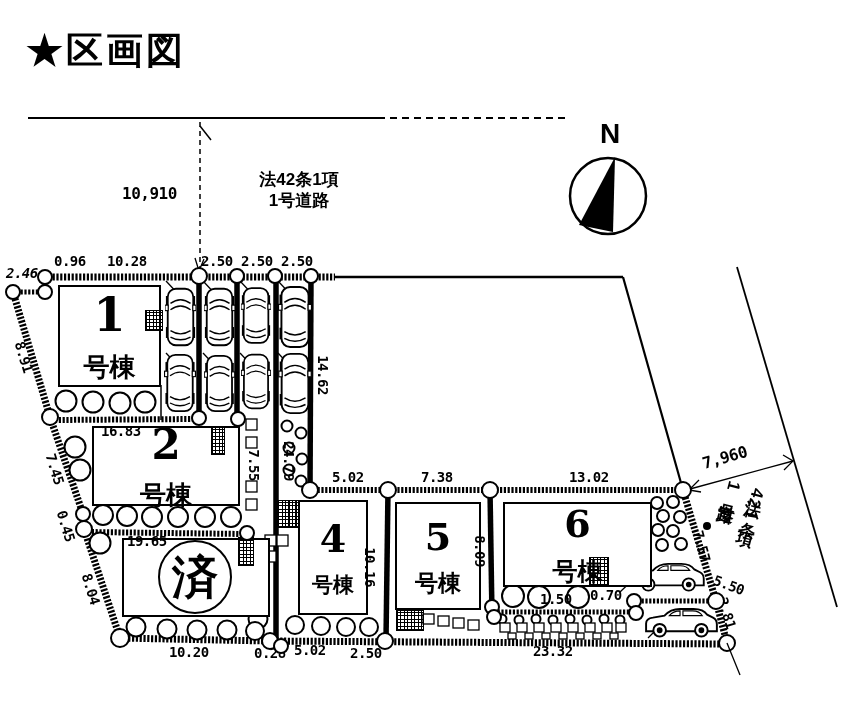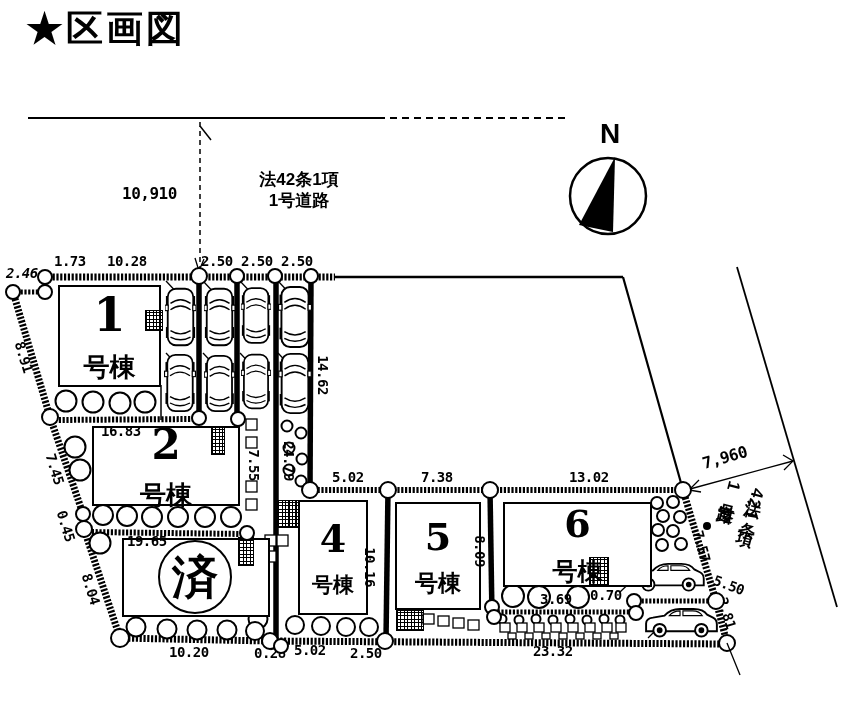--- a/index.html
+++ b/index.html
@@ -8,21 +8,21 @@
   svg{position:absolute;left:0;top:0;}
   .dim{position:absolute;font-family:"DejaVu Sans Mono",monospace;font-weight:bold;
        font-size:14px;letter-spacing:-0.5px;white-space:nowrap;line-height:1;}
   .bld{position:absolute;background:#fff;border:2.5px solid #000;display:flex;
        flex-direction:column;align-items:center;justify-content:center;line-height:1;}
   .bnum{font-weight:bold;font-family:"DejaVu Serif","Liberation Serif",serif;}
   .bsuf{font-weight:bold;margin-top:16px;}
   .porch{position:absolute;border:1.5px solid #000;
      background-image:repeating-linear-gradient(0deg,#000 0,#000 1px,transparent 1px,transparent 3.5px),
                       repeating-linear-gradient(90deg,#000 0,#000 1px,transparent 1px,transparent 3.5px);}
-  .title{position:absolute;left:26px;top:4px;font-size:37px;font-weight:bold;letter-spacing:3px;}
+  .title{position:absolute;left:26px;top:26px;font-size:37px;font-weight:bold;letter-spacing:3px;}
   .roadtop{position:absolute;left:246px;top:169px;width:106px;text-align:center;
            font-size:17px;font-weight:bold;line-height:21px;}
   .roadright{position:absolute;left:722px;top:478px;height:150px;transform:rotate(15deg);
              transform-origin:top left;writing-mode:vertical-rl;font-size:17px;font-weight:bold;
              line-height:1.45;letter-spacing:1px;}
   .nlabel{position:absolute;left:600px;top:118px;font-size:28px;font-weight:bold;}
   .sold{position:absolute;left:34px;top:0px;width:70px;height:70px;border:2.5px solid #000;
         border-radius:50%;display:flex;align-items:center;justify-content:center;
         font-size:46px;font-weight:bold;background:#fff;}
 </style>
@@ -252,21 +252,21 @@
   </div>
   <div class="dim" style="left:122px;top:186px;width:70px;text-align:left;font-size:16px;">10,910</div>
 
   <div class="roadright">
     <span style="display:block;">法42条1項</span>
     <span style="display:block;">1号道路</span>
   </div>
   <div class="dim" style="left:702px;top:450px;font-size:16px;transform:rotate(-16deg);">7,960</div>
 
   <div class="dim" style="left:6px;top:266px;font-style:italic;">2.46</div>
-  <div class="dim" style="left:54px;top:254px;">1.73</div>
+  <div class="dim" style="left:54px;top:254px;">0.96</div>
   <div class="dim" style="left:107px;top:254px;">10.28</div>
   <div class="dim" style="left:201px;top:254px;">2.50</div>
   <div class="dim" style="left:241px;top:254px;">2.50</div>
   <div class="dim" style="left:281px;top:254px;">2.50</div>
   <div class="dim" style="left:8px;top:350px;transform:rotate(73deg);">8.91</div>
   <div class="dim" style="left:39px;top:462px;transform:rotate(73deg);">7.45</div>
   <div class="dim" style="left:50px;top:519px;transform:rotate(73deg);">0.45</div>
   <div class="dim" style="left:75px;top:582px;transform:rotate(73deg);">8.04</div>
   <div class="dim" style="left:101px;top:424px;">16.83</div>
   <div class="dim" style="left:127px;top:534px;">19.65</div>
@@ -276,21 +276,21 @@
   <div class="dim" style="left:350px;top:646px;">2.50</div>
   <div class="dim" style="left:533px;top:644px;">23.32</div>
   <div class="dim" style="left:332px;top:470px;">5.02</div>
   <div class="dim" style="left:421px;top:470px;">7.38</div>
   <div class="dim" style="left:569px;top:470px;">13.02</div>
   <div class="dim" style="left:303px;top:368px;transform:rotate(90deg);">14.62</div>
   <div class="dim" style="left:269px;top:454px;transform:rotate(90deg);">24.79</div>
   <div class="dim" style="left:238px;top:458px;transform:rotate(90deg);">7.55</div>
   <div class="dim" style="left:350px;top:560px;transform:rotate(90deg);">10.16</div>
   <div class="dim" style="left:464px;top:544px;transform:rotate(90deg);">8.09</div>
-  <div class="dim" style="left:540px;top:592px;">3.69</div>
+  <div class="dim" style="left:540px;top:592px;">1.50</div>
   <div class="dim" style="left:590px;top:588px;">0.70</div>
   <div class="dim" style="left:686px;top:539px;transform:rotate(75deg);">7.57</div>
   <div class="dim" style="left:713px;top:578px;transform:rotate(20deg);">5.50</div>
   <div class="dim" style="left:711px;top:606px;transform:rotate(73deg);">2.81</div>
 
   <svg width="867" height="709" viewBox="0 0 867 709" style="pointer-events:none;">
     <g stroke="#000" fill="none" stroke-width="1.3">
       <path d="M690,489 L793,461"></path>
       <path d="M699,480 L689,490 L701,492"></path>
       <path d="M783,455 L793,461 L784,470"></path>

